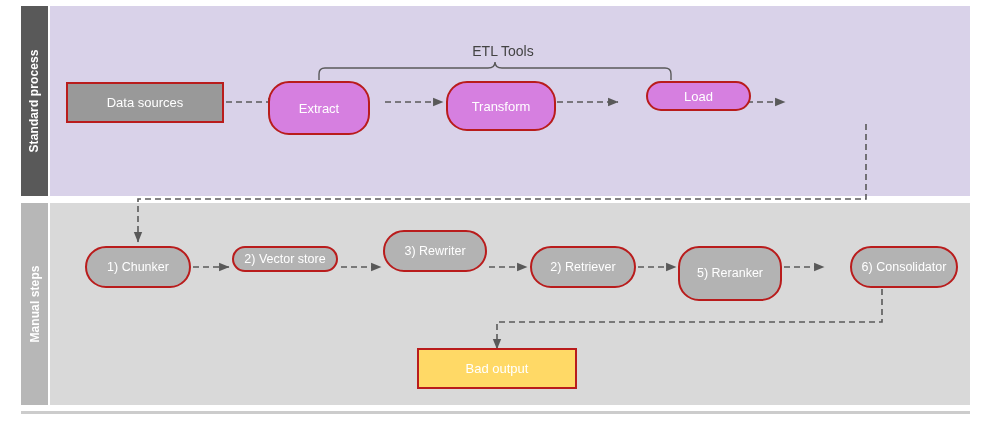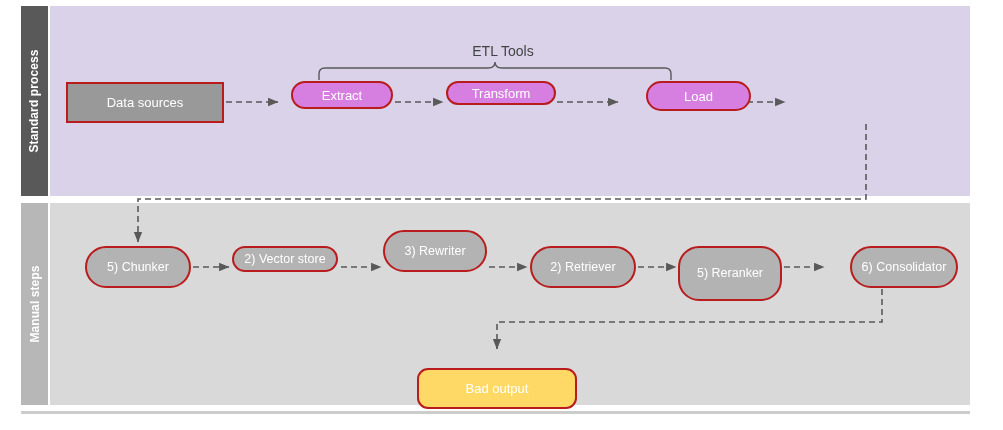--- a/index.html
+++ b/index.html
@@ -143,35 +143,35 @@
 
     <path d="M882,289 L882,322 L497,322 L497,349" fill="none" stroke="#595959" stroke-width="1.6" stroke-dasharray="6,4" marker-end="url(#arrow)"></path>
   </svg>
 
   <div id="etl-tools-caption">ETL Tools</div>
 
   <div class="node rect" style="left:66px; top:82px; width:158px; height:41px;">
     <span>Data sources</span>
   </div>
 
-  <div class="node pill-etl" style="left:291px; top:81px; width:102px; height:28px;">
+  <div class="node pill-etl" style="left:268px; top:81px; width:102px; height:54px;">
     <span>Extract</span>
   </div>
 
-  <div class="node pill-etl" style="left:446px; top:81px; width:110px; height:24px;justify-content:center;">
+  <div class="node pill-etl" style="left:446px; top:81px; width:110px; height:50px;justify-content:center;">
     <span>Transform</span>
   </div>
 
   <div class="node pill-etl" style="left:646px; top:81px; width:105px; height:30px;">
     <span>Load</span>
   </div>
 
 
   <div class="node pill-step" style="left:85px; top:246px; width:106px; height:42px;">
-    <span>5) Chunker</span>
+    <span>1) Chunker</span>
   </div>
 
   <div class="node pill-step" style="left:232px; top:246px; width:106px; height:26px;">
     <span>2) Vector store</span>
   </div>
 
   <div class="node pill-step" style="left:383px; top:230px; width:104px; height:42px;">
     <span>3) Rewriter</span>
   </div>
 
@@ -180,19 +180,19 @@
   </div>
 
   <div class="node pill-step" style="left:678px; top:246px; width:104px; height:55px;">
     <span>5) Reranker</span>
   </div>
 
   <div class="node pill-step" style="left:850px; top:246px; width:108px; height:42px;">
     <span>6) Consolidator</span>
   </div>
 
-  <div class="node rect-warn" style="left:417px; top:368px; width:160px; height:41px;border-radius:11px;">
+  <div class="node rect-warn" style="left:417px; top:348px; width:160px; height:41px;">
     <span>Bad output</span>
   </div>
 
   <div id="bottom-rule"></div>
 
 </div>
 
 </body></html>

